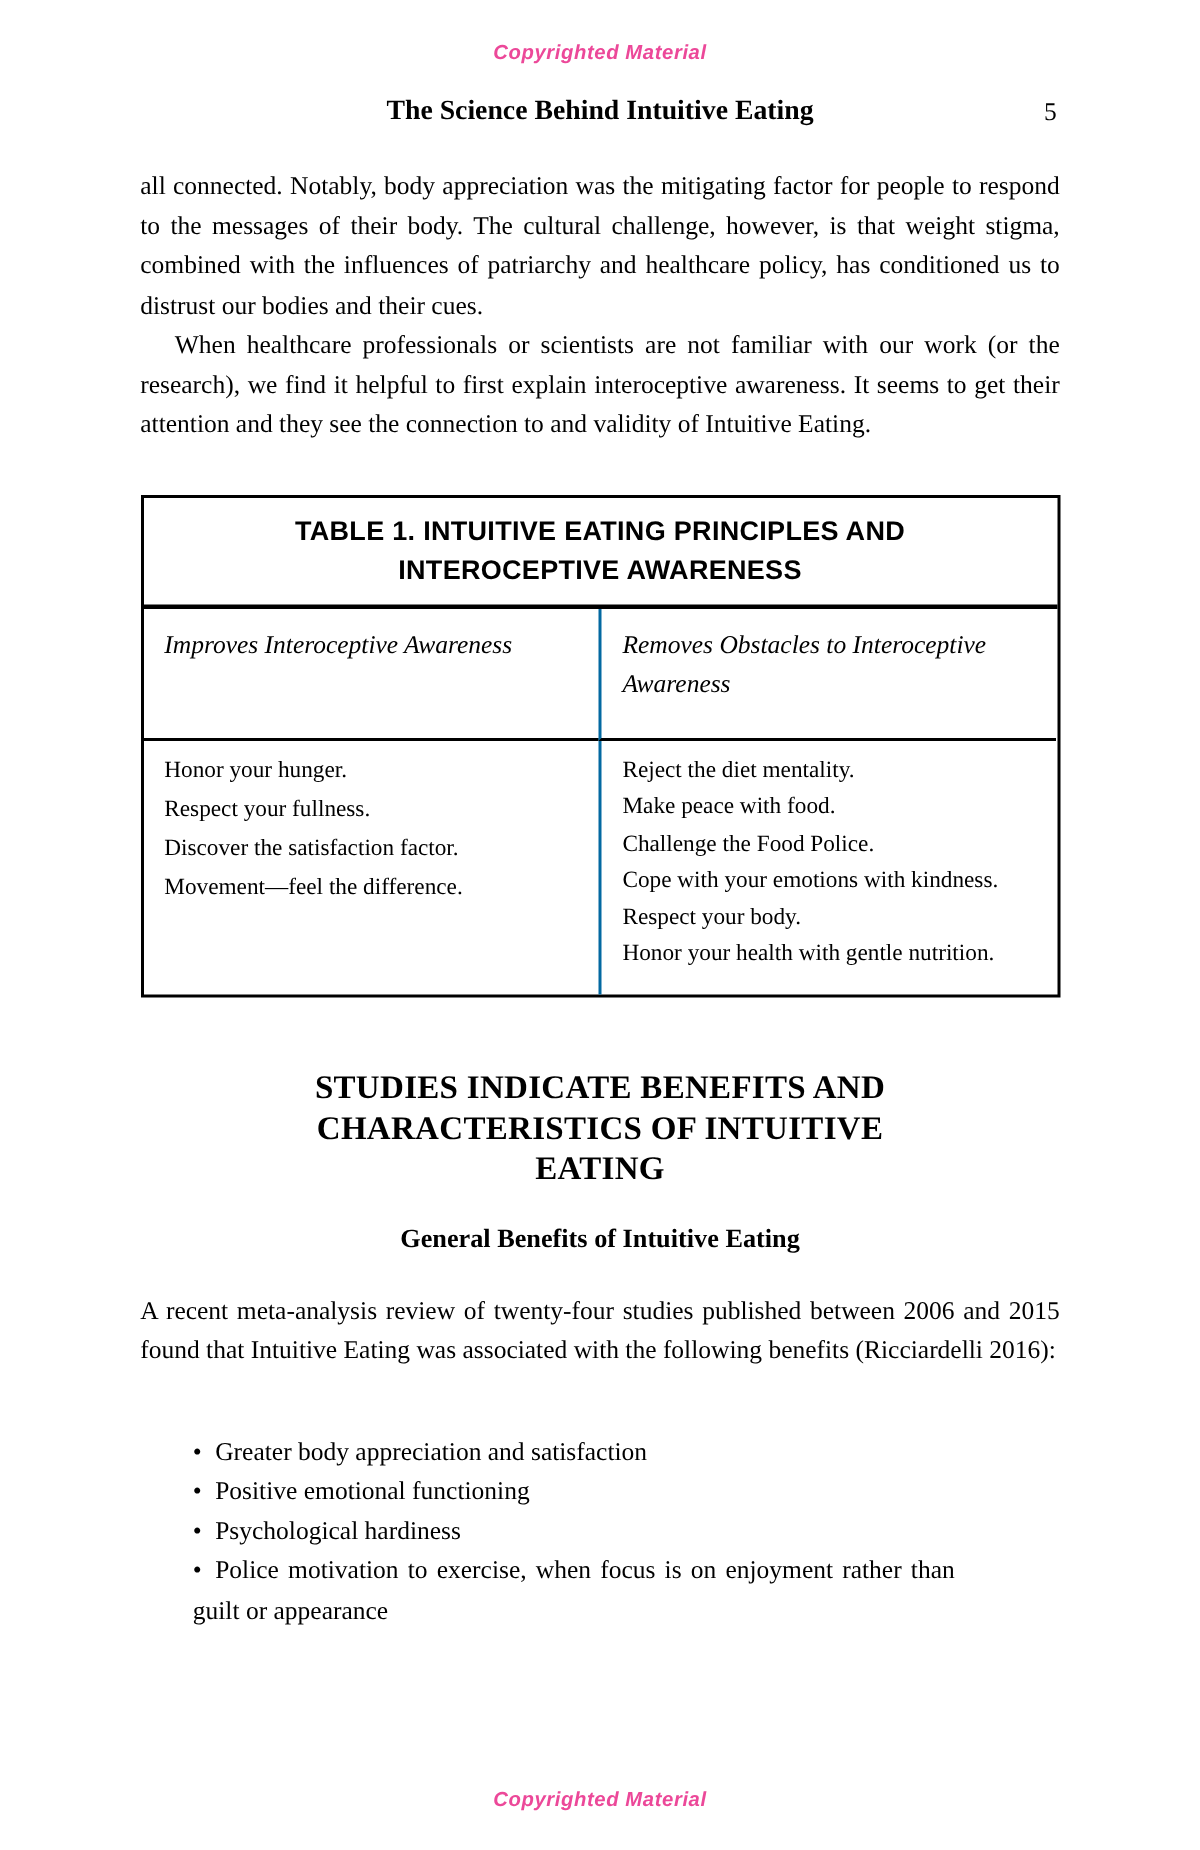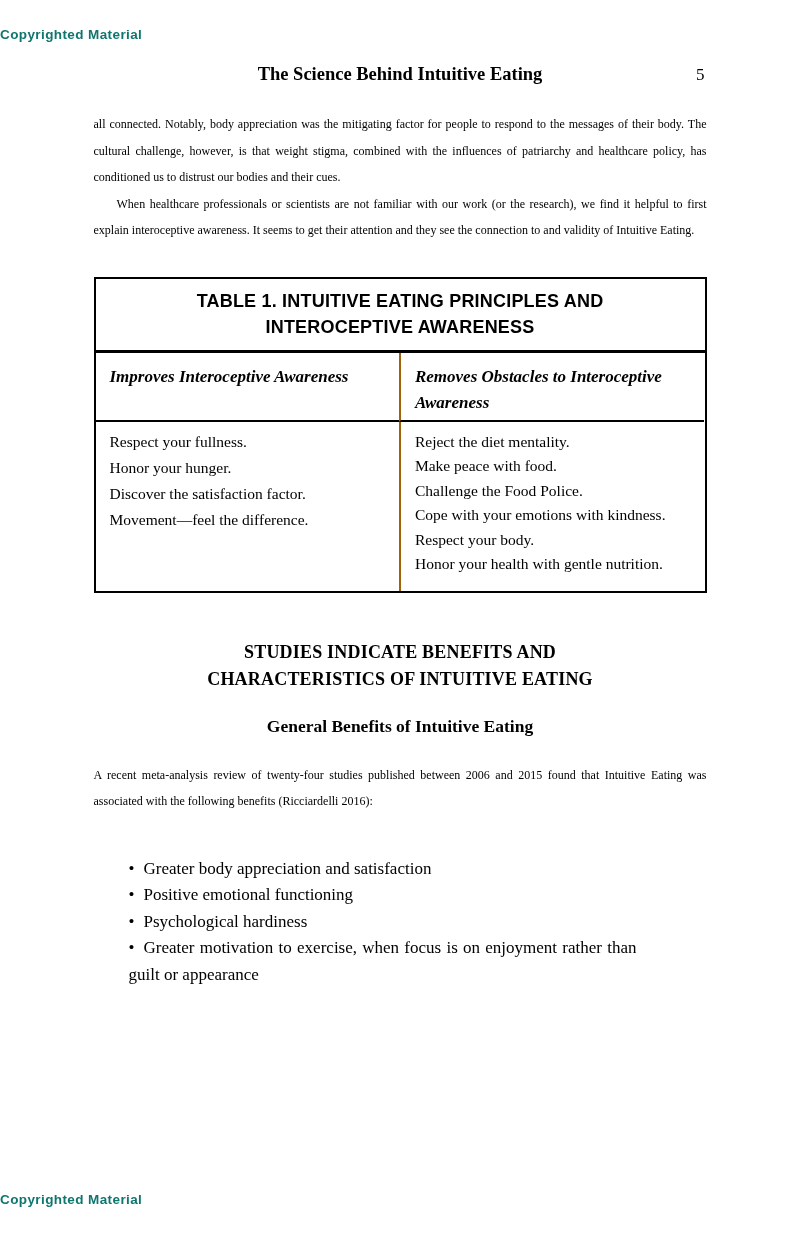--- a/index.html
+++ b/index.html
@@ -12,33 +12,35 @@
     background: #ffffff;
     color: #000000;
     font-family: "Liberation Serif", serif;
     overflow: hidden;
   }
   .copyright {
     font-family: "Liberation Sans", sans-serif;
     font-size: 13.5px;
     font-weight: bold;
     letter-spacing: 0.4px;
-    color: #0f766e;
+    color: #ec4899;
+    text-align: center;
+    font-style: italic;
   }
   .copyright.top { padding-top: 27px; }
   .copyright.bottom { position: absolute; left: 0; right: 0; bottom: 26px; }
 
   .content { width: 613px; margin: 0 auto; }
 
   .page-header { position: relative; margin-top: 22px; text-align: center; }
   .page-title { font-size: 18.5px; font-weight: bold; }
   .page-number { position: absolute; right: 2px; top: 1px; font-size: 17px; font-weight: normal; }
 
   .para {
-    font-size: 12px;
+    font-size: 17px;
     line-height: 26.5px;
     text-align: justify;
   }
   .para.first { margin-top: 26px; }
   .para.indent { text-indent: 23px; }
 
   
   .ie-table { margin-top: 33px; border: 2px solid #000; }
   .ie-table-title {
     border-bottom: 3px solid #000000;
@@ -50,39 +52,39 @@
     margin: 0 auto;
     font-family: "Liberation Sans", sans-serif;
     font-weight: bold;
     font-size: 18px;
     line-height: 26px;
     letter-spacing: 0.2px;
   }
   .ie-grid { display: grid; grid-template-columns: 1fr 1.007fr; }
   .ie-cell { padding: 10px 14px 12px; }
   .ie-cell.hdr {
-    font-weight: bold;
+    font-weight: normal;
     font-style: italic;
     font-size: 17px;
     line-height: 26px;
     border-bottom: 2px solid #000;
     padding-top: 11px;
-    padding-bottom: 4px;
+    padding-bottom: 23px;
   }
-  .ie-cell.c1 { border-left: 2px solid #a16207; }
+  .ie-cell.c1 { border-left: 2px solid #0369a1; }
   .ie-item { font-size: 15.5px; line-height: 20px; margin-bottom: 5px; }
   .ie-cell.bdy .ie-item { margin-bottom: 4.5px; }
   .ie-cell.bdy.c0 .ie-item { margin-bottom: 6px; }
 
   
   .section-heading {
     margin: 46px auto 0;
     max-width: 460px;
     text-align: center;
-    font-size: 18px;
+    font-size: 22px;
     font-weight: bold;
     line-height: 27px;
     letter-spacing: 0.2px;
   }
   .section-subheading {
     margin-top: 23px;
     text-align: center;
     font-size: 17.5px;
     font-weight: bold;
   }
@@ -119,22 +121,22 @@
     <p class="para indent">When healthcare professionals or scientists are not familiar with our work (or the research), we find it helpful to first explain interoceptive awareness. It seems to get their attention and they see the connection to and validity of Intuitive Eating.</p>
 
     <div class="ie-table">
       <div class="ie-table-title">
         <div class="ie-table-title-inner">TABLE 1. INTUITIVE EATING PRINCIPLES AND INTEROCEPTIVE AWARENESS</div>
       </div>
       <div class="ie-grid">
         <div class="ie-cell hdr c0">Improves Interoceptive Awareness</div>
         <div class="ie-cell hdr c1">Removes Obstacles to Interoceptive Awareness</div>
         <div class="ie-cell bdy c0">
+          <div class="ie-item">Honor your hunger.</div>
           <div class="ie-item">Respect your fullness.</div>
-          <div class="ie-item">Honor your hunger.</div>
           <div class="ie-item">Discover the satisfaction factor.</div>
           <div class="ie-item">Movement—feel the difference.</div>
         </div>
         <div class="ie-cell bdy c1">
           <div class="ie-item">Reject the diet mentality.</div>
           <div class="ie-item">Make peace with food.</div>
           <div class="ie-item">Challenge the Food Police.</div>
           <div class="ie-item">Cope with your emotions with kindness.</div>
           <div class="ie-item">Respect your body.</div>
           <div class="ie-item">Honor your health with gentle nutrition.</div>
@@ -144,20 +146,20 @@
 
     <h2 class="section-heading">STUDIES INDICATE BENEFITS AND CHARACTERISTICS OF INTUITIVE EATING</h2>
     <h3 class="section-subheading">General Benefits of Intuitive Eating</h3>
 
     <p class="para intro">A recent meta-analysis review of twenty-four studies published between 2006 and 2015 found that Intuitive Eating was associated with the following benefits (Ricciardelli 2016):</p>
 
     <ul class="bullets">
       <li><span class="bullet-icon">•</span><span>Greater body appreciation and satisfaction</span></li>
       <li><span class="bullet-icon">•</span><span>Positive emotional functioning</span></li>
       <li><span class="bullet-icon">•</span><span>Psychological hardiness</span></li>
-      <li class="wrap-tight"><span class="bullet-icon">•</span><span>Greater motivation to exercise, when focus is on enjoyment rather than guilt or appearance</span></li>
+      <li class="wrap-tight"><span class="bullet-icon">•</span><span>Police motivation to exercise, when focus is on enjoyment rather than guilt or appearance</span></li>
     </ul>
 
   </div>
 
   <div class="copyright bottom">Copyrighted Material</div>
 
 </div>
 
 </body></html>

